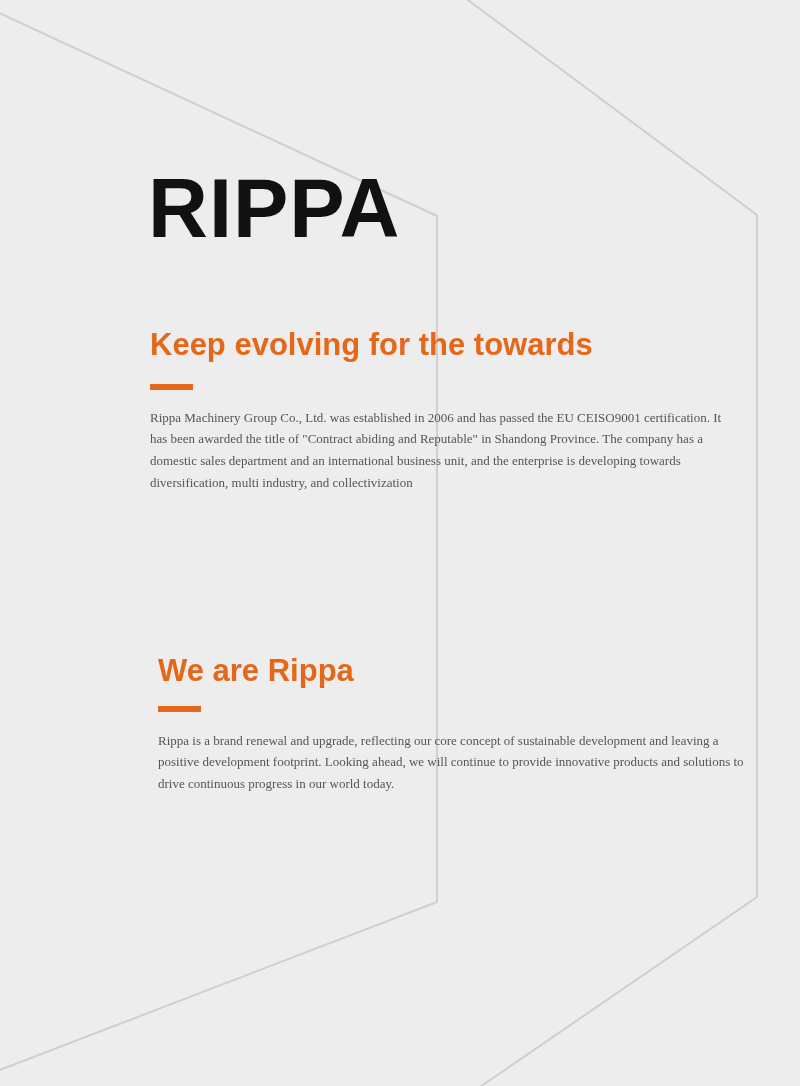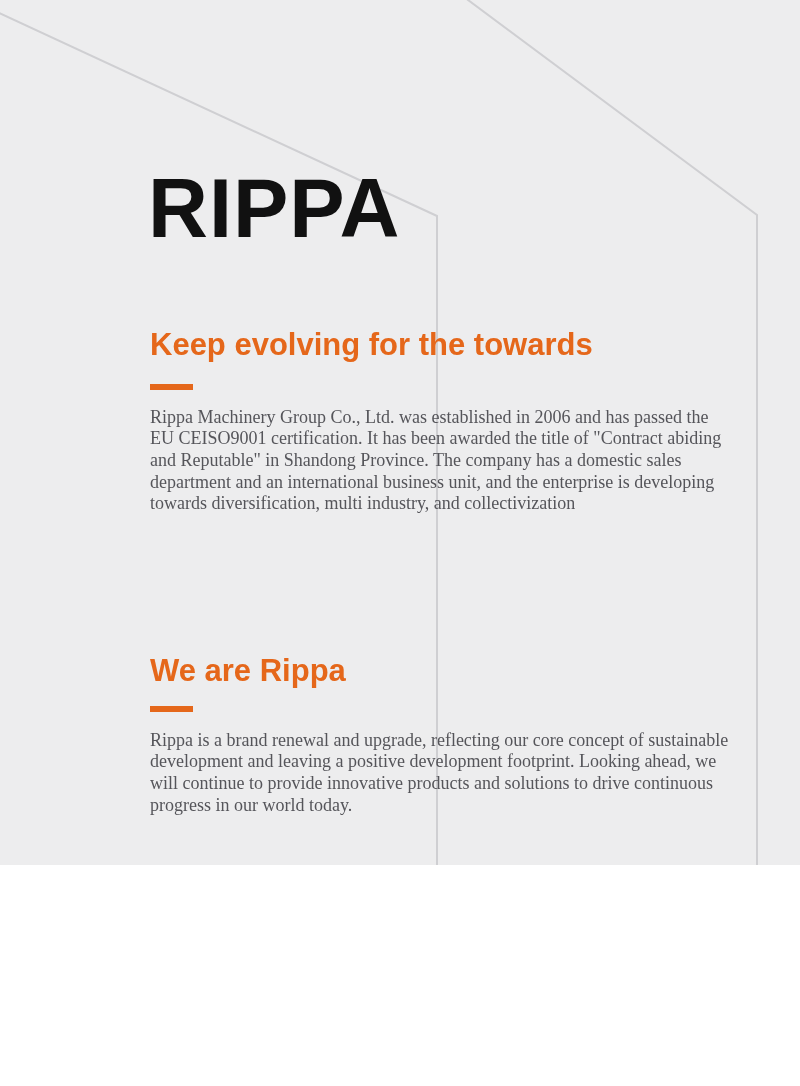--- a/index.html
+++ b/index.html
@@ -9,21 +9,21 @@
     --body: #55555a;
     --line: #cfcfd2;
   }
   * { margin: 0; padding: 0; box-sizing: border-box; }
   html, body { width: 800px; }
   body { font-family: "Liberation Sans", sans-serif; }
 
   .page {
     position: relative;
     width: 800px;
-    height: 865px;
+    height: 1086px;
     background: var(--bg);
     overflow: hidden;
   }
 
   .decor {
     position: absolute;
     left: 0; top: 0;
     width: 800px; height: 1086px;
     pointer-events: none;
   }
@@ -40,42 +40,42 @@
     font-family: "Liberation Sans", sans-serif;
     font-weight: 700;
     font-size: 83px;
     line-height: 1;
     letter-spacing: 1px;
     color: var(--brand);
   }
 
   .section { position: absolute; left: 150px; }
   .section-1 { top: 327px; }
-  .section-2 { top: 653px; }
+  .section-2 { top: 653px; margin-left: 8px; }
 
   .section-heading {
     font-family: "Liberation Sans", sans-serif;
     font-weight: 700;
     font-size: 31px;
     line-height: 1.15;
     color: var(--accent);
     white-space: nowrap;
   }
 
   .dash {
     width: 43px;
     height: 6px;
     background: var(--accent);
     margin-top: 17px;
   }
   .section-1 .dash { margin-top: 21px; }
 
   .body-text {
     font-family: "Liberation Serif", "DejaVu Serif", serif;
-    font-size: 18px;
+    font-size: 13px;
     line-height: 21.7px;
     color: var(--body);
     width: 586px;
     margin-top: 18px;
   }
   .section-1 .body-text { margin-top: 17px; }
 </style>
 </head>
 <body>
 

